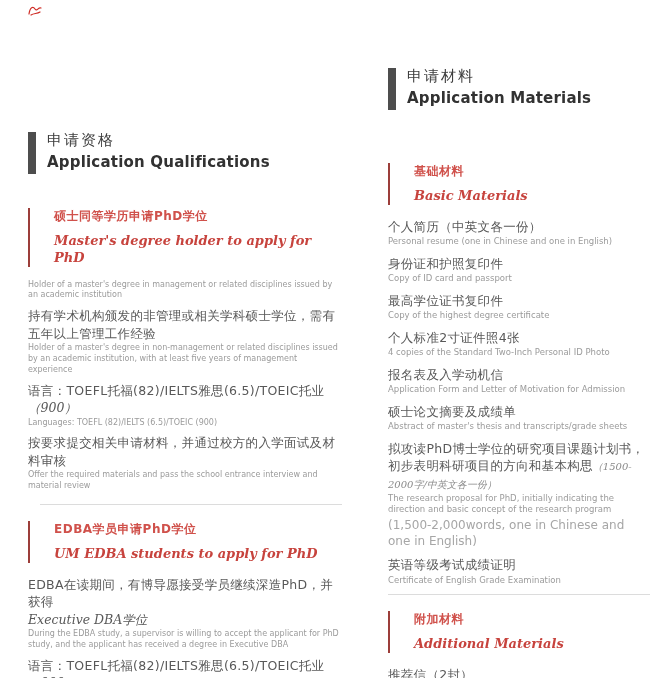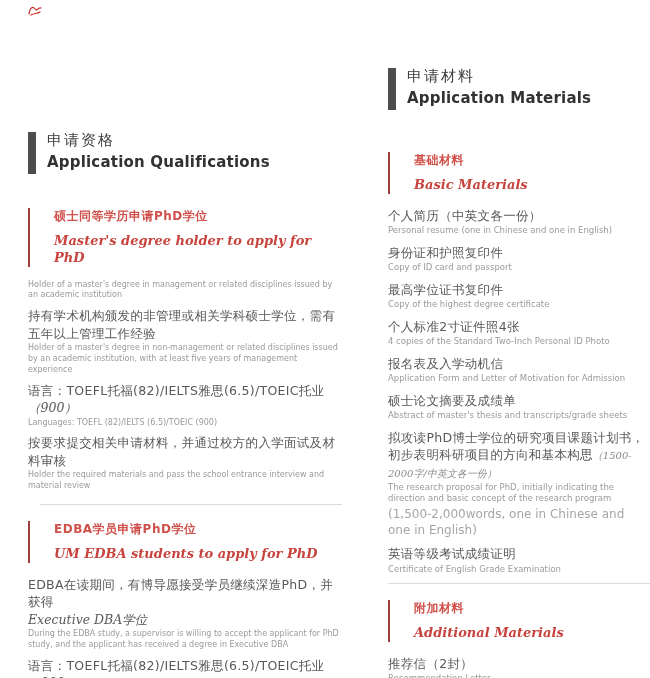--- a/index.html
+++ b/index.html
@@ -74,21 +74,21 @@
   </div>
 
   <div class="item">
     <div class="item-zh">语言：TOEFL托福(82)/IELTS雅思(6.5)/TOEIC托业</div>
     <div class="item-zh2">（900）</div>
     <div class="item-en">Languages: TOEFL (82)/IELTS (6.5)/TOEIC (900)</div>
   </div>
 
   <div class="item">
     <div class="item-zh">按要求提交相关申请材料，并通过校方的入学面试及材料审核</div>
-    <div class="item-en">Holder the required materials and pass the school entrance interview and material review</div>
+    <div class="item-en">Offer the required materials and pass the school entrance interview and material review</div>
   </div>
 
   <hr class="divider">
 
   <div class="sub-header gap-after-sub2">
     <div class="sub-zh">EDBA学员申请PhD学位</div>
     <div class="sub-en">UM EDBA students to apply for PhD</div>
   </div>
 
   <div class="item">
@@ -100,21 +100,21 @@
   <div class="item">
     <div class="item-zh">语言：TOEFL托福(82)/IELTS雅思(6.5)/TOEIC托业</div>
     <div class="item-zh2">（900）</div>
 
   </div>
 
 </div>
 
 <div class="col col-right">
 
-  <div class="main-header" style="margin-bottom:42px;">
+  <div class="main-header" style="margin-bottom:53px;">
     <div class="main-bar"></div>
     <div>
       <div class="main-zh">申请材料</div>
       <div class="main-en">Application Materials</div>
     </div>
   </div>
 
   <div class="sub-header">
     <div class="sub-zh">基础材料</div>
     <div class="sub-en">Basic Materials</div>

